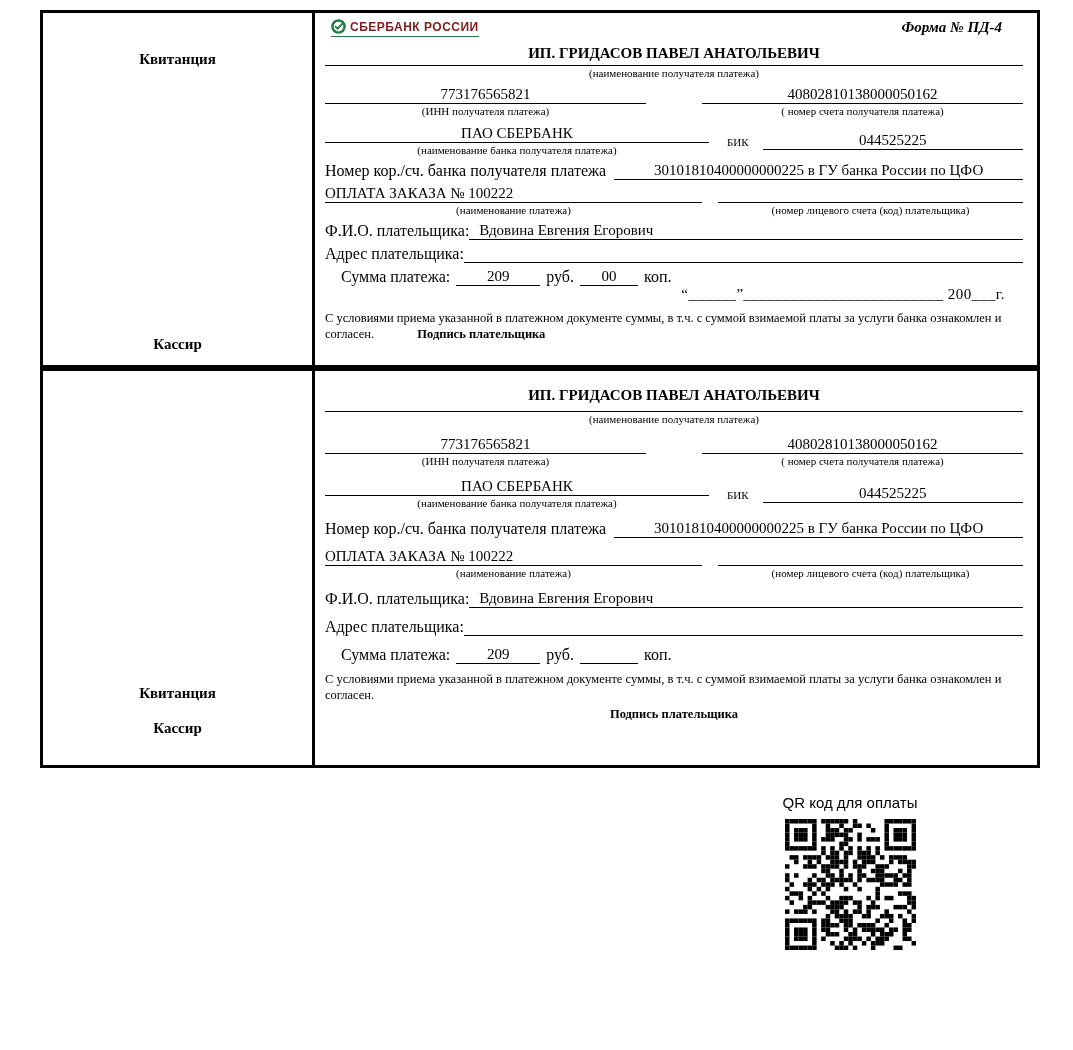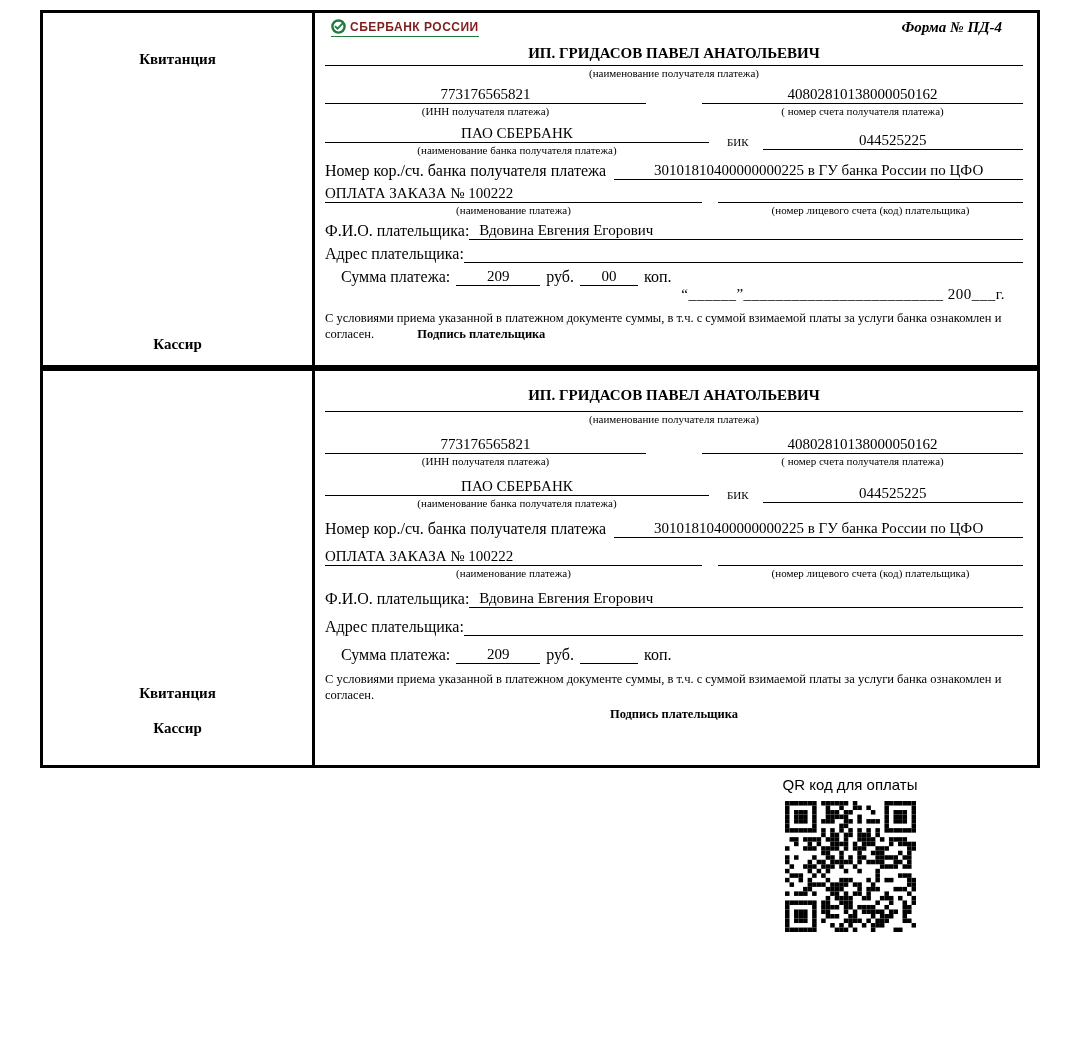--- a/index.html
+++ b/index.html
@@ -56,21 +56,21 @@
   .kop { width: 58px; text-align: center; }
   .amount-row .plain { margin: 0 6px; }
   .amount-row .plain:first-child { margin-left: 16px; }
 
   .date-row { display: block; text-align: right; font-size: 15px; padding-right: 18px; letter-spacing: 0.5px; }
 
   .agree { font-size: 12.5px; line-height: 16px; margin-top: 7px; }
   .agree .sig { margin-left: 40px; }
   .sig-line { font-weight: bold; font-size: 12.5px; text-align: center; margin-top: 4px; }
 
-  .qr-block { width: 160px; margin-left: 770px; margin-top: 8px; text-align: center; }
+  .qr-block { width: 160px; margin-left: 770px; margin-top: 26px; text-align: center; }
   .qr-caption { font-family: "Liberation Sans", sans-serif; font-size: 15px; margin-bottom: 8px; white-space: nowrap; }
   .qr-box { display: inline-block; background: #fff; line-height: 0; }
 </style>
 </head>
 <body>
 
 <div class="form-wrap">
 
   <div class="form-box box-notice">
     <div class="left-col left-col-notice">

